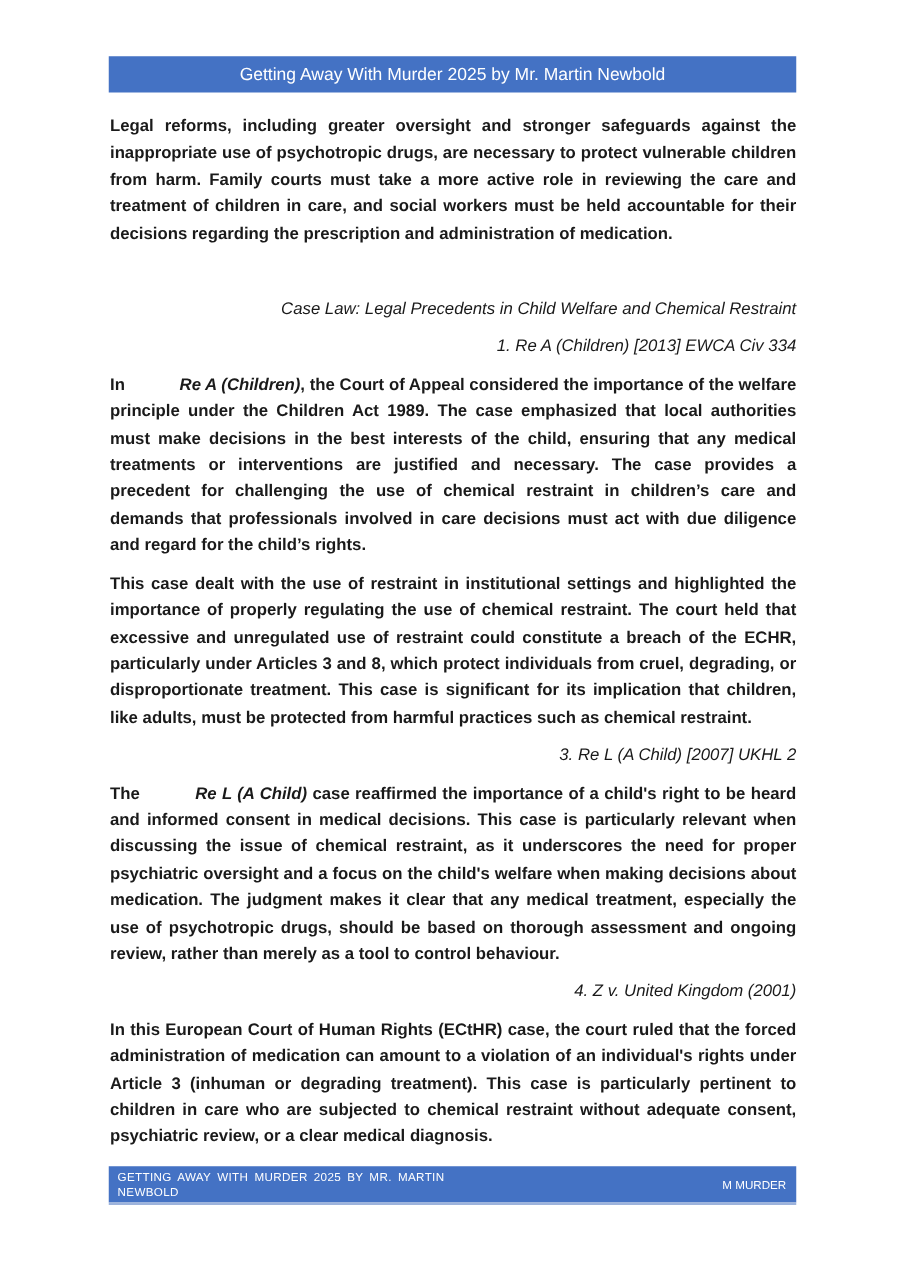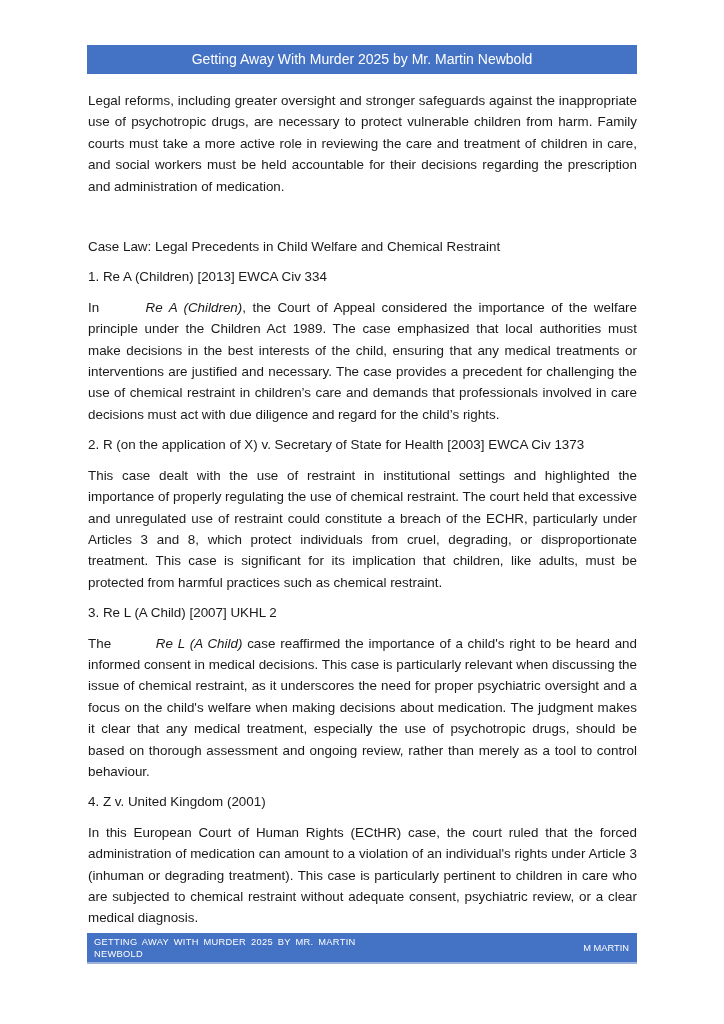--- a/index.html
+++ b/index.html
@@ -3,23 +3,23 @@
 <meta charset="utf-8">
 <style>
   html, body { margin: 0; padding: 0; background: #ffffff; }
   body { width: 724px; height: 1024px; position: relative; overflow: hidden;
          font-family: "Liberation Sans", "DejaVu Sans", sans-serif; color: #1a1a1a; }
   .header-bar { position: absolute; left: 87px; top: 45px; width: 550px; height: 29px;
                 background: #4472c4; color: #ffffff; font-size: 14px; text-align: center;
                 line-height: 29px; }
   .content { position: absolute; left: 88px; top: 90px; width: 549px; font-size: 13.4px;
              line-height: 21.4px; }
-  .p { margin: 0 0 9px 0; text-align: justify; }
+  .p { margin: 0 0 9px 0; text-align: justify; font-weight: bold; }
   .gap { height: 30px; }
-  .heading { margin: 0 0 9px 0; text-align: left; }
+  .heading { margin: 0 0 9px 0; text-align: right; font-style: italic; }
   .footer-bar { position: absolute; left: 87px; top: 933px; width: 550px; height: 29px;
                 background: #4472c4; color: #ffffff; font-size: 9.3px; }
   .footer-left { position: absolute; left: 7px; top: 3px; width: 270px; line-height: 12px;
                  letter-spacing: 0.3px; word-spacing: 2px; }
   .footer-right { position: absolute; right: 8px; top: 9px; line-height: 12px; }
   .footer-shadow { position: absolute; left: 87px; top: 962px; width: 550px; height: 2px; background: #9db3dc; }
   em { font-style: italic; margin-left: 40px; }
 </style>
 </head>
 <body>
@@ -29,27 +29,26 @@
 </div>
 
 <div class="content">
   <p class="p">Legal reforms, including greater oversight and stronger safeguards against the inappropriate use of psychotropic drugs, are necessary to protect vulnerable children from harm. Family courts must take a more active role in reviewing the care and treatment of children in care, and social workers must be held accountable for their decisions regarding the prescription and administration of medication.</p>
   <div class="gap"></div>
   <p class="heading">Case Law: Legal Precedents in Child Welfare and Chemical Restraint</p>
 
   <p class="heading">1. Re A (Children) [2013] EWCA Civ 334</p>
   <p class="p"><span>In </span><em>Re A (Children)</em><span>, the Court of Appeal considered the importance of the welfare principle under the Children Act 1989. The case emphasized that local authorities must make decisions in the best interests of the child, ensuring that any medical treatments or interventions are justified and necessary. The case provides a precedent for challenging the use of chemical restraint in children’s care and demands that professionals involved in care decisions must act with due diligence and regard for the child’s rights.</span></p>
 
-  <p class="heading">2. R (on the application of X) v. Secretary of State for Health [2003] EWCA Civ 1373</p>
   <p class="p"><span>This case dealt with the use of restraint in institutional settings and highlighted the importance of properly regulating the use of chemical restraint. The court held that excessive and unregulated use of restraint could constitute a breach of the ECHR, particularly under Articles 3 and 8, which protect individuals from cruel, degrading, or disproportionate treatment. This case is significant for its implication that children, like adults, must be protected from harmful practices such as chemical restraint.</span></p>
 
   <p class="heading">3. Re L (A Child) [2007] UKHL 2</p>
   <p class="p"><span>The </span><em>Re L (A Child)</em><span> case reaffirmed the importance of a child's right to be heard and informed consent in medical decisions. This case is particularly relevant when discussing the issue of chemical restraint, as it underscores the need for proper psychiatric oversight and a focus on the child's welfare when making decisions about medication. The judgment makes it clear that any medical treatment, especially the use of psychotropic drugs, should be based on thorough assessment and ongoing review, rather than merely as a tool to control behaviour.</span></p>
 
   <p class="heading">4. Z v. United Kingdom (2001)</p>
   <p class="p"><span>In this European Court of Human Rights (ECtHR) case, the court ruled that the forced administration of medication can amount to a violation of an individual's rights under Article 3 (inhuman or degrading treatment). This case is particularly pertinent to children in care who are subjected to chemical restraint without adequate consent, psychiatric review, or a clear medical diagnosis.</span></p>
 </div>
 
 <div class="footer-bar">
   <div class="footer-left">GETTING AWAY WITH MURDER  2025 BY MR. MARTIN NEWBOLD</div>
-  <div class="footer-right">M MARTIN</div>
+  <div class="footer-right">M MURDER</div>
 </div>
 <div class="footer-shadow"></div>
 
 </body></html>

